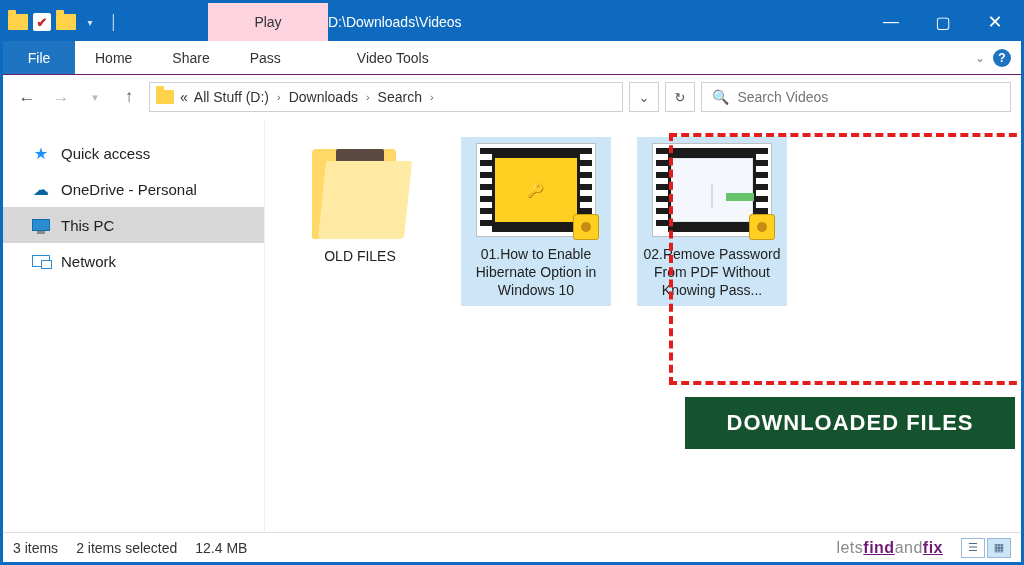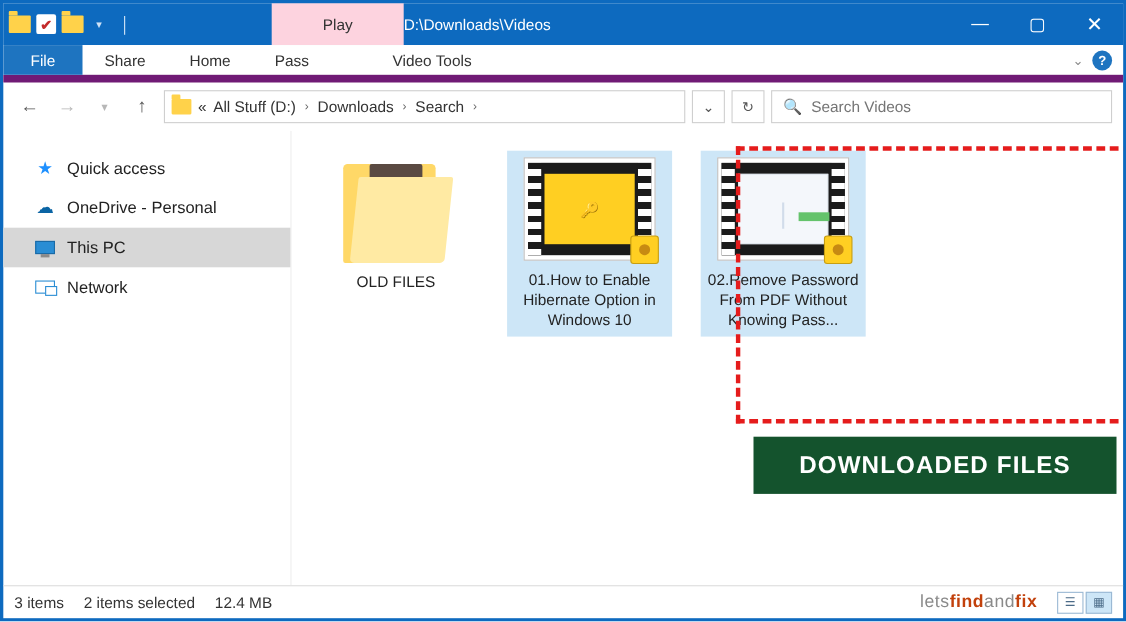--- a/index.html
+++ b/index.html
@@ -21,33 +21,33 @@
   .tb-quick { display: flex; align-items: center; padding: 0 4px; gap: 2px; }
   .tb-quick .qicon {
     width: 22px; height: 22px; display: flex; align-items: center; justify-content: center;
     font-size: 14px;
   }
   .folder-ico { width: 20px; height: 16px; background: #ffd24a; border-radius: 1px; position: relative; }
   .folder-ico::before { content:""; position:absolute; top:-4px; left:0; width:8px; height:4px; background:#ffd24a; border-radius:1px 1px 0 0; }
   .check-ico { width: 18px; height: 18px; background:#fff; border-radius:2px; display:flex; align-items:center; justify-content:center; color:#c42b2b; font-weight:bold; font-size:13px; }
   .tb-quick .chev { font-size: 10px; color:#cfe3f6; }
   .tb-play {
-    margin-left: 118px;
+    margin-left: 79px;
     background:#fdd3df; color:#333;
     width: 120px;
     display:flex; align-items:center; justify-content:center;
     font-size:14px;
   }
   .tb-title { flex:1; display:flex; align-items:center; font-size:14px; color:#fff; }
   .tb-controls { display:flex; }
   .tb-btn { width:52px; display:flex; align-items:center; justify-content:center; font-size:16px; color:#fff; }
   .tb-btn.close { font-size:18px; }
   
   .ribbon {
-    height: 34px; background:#fff; border-bottom:7px solid #701a75;
+    height: 34px; background:#fff; border-bottom:1px solid #701a75;
     display:flex; align-items:stretch;
   }
   .file-tab {
     width:72px; background:#1e74c0; color:#fff;
     display:flex; align-items:center; justify-content:center;
     font-size:14px;
   }
   .rib-tabs { display:flex; align-items:center; gap:0; }
   .rib-tab { padding: 0 20px; font-size:14px; color:#333; display:flex; align-items:center; height:100%; }
   .rib-tab.tools { margin-left: 36px; }
@@ -133,21 +133,21 @@
     background:#14532d; color:#fff; font-weight:700; letter-spacing:1px;
     display:flex; align-items:center; justify-content:center; font-size:22px;
   }
   
   .status {
     height:30px; border-top:1px solid #ddd; display:flex; align-items:center;
     padding:0 10px; font-size:14px; color:#333; gap:18px;
   }
   .status .spacer { flex:1; }
   .brand { font-size:16px; color:#8a8a8a; letter-spacing:0.5px; }
-  .brand b{ color:#c2410c; font-weight:600; }
+  .brand b{ color:#701a75; font-weight:600;text-decoration:underline; }
   .view-toggle { display:flex; gap:2px; }
   .vt { width:24px; height:20px; border:1px solid #9bb9d4; display:flex; align-items:center; justify-content:center; font-size:11px; color:#4b6b88; }
   .vt.active { background:#cde6f7; }
 </style>
 </head>
 <body>
 
 <div class="window">
 
   <div class="titlebar">
@@ -169,22 +169,22 @@
     <div class="tb-controls">
       <div class="tb-btn">—</div>
       <div class="tb-btn">▢</div>
       <div class="tb-btn close">✕</div>
     </div>
   </div>
 
   <div class="ribbon">
     <div class="file-tab">File</div>
     <div class="rib-tabs">
+      <div class="rib-tab">Home</div>
       <div class="rib-tab">Share</div>
-      <div class="rib-tab">Home</div>
       <div class="rib-tab">Pass</div>
       <div class="rib-tab tools">Video Tools</div>
     </div>
     <div class="rib-spacer"></div>
     <div class="rib-right">
       <span style="font-size:12px;color:#888;">⌄</span>
       <div class="help-circ">?</div>
     </div>
   </div>
 

